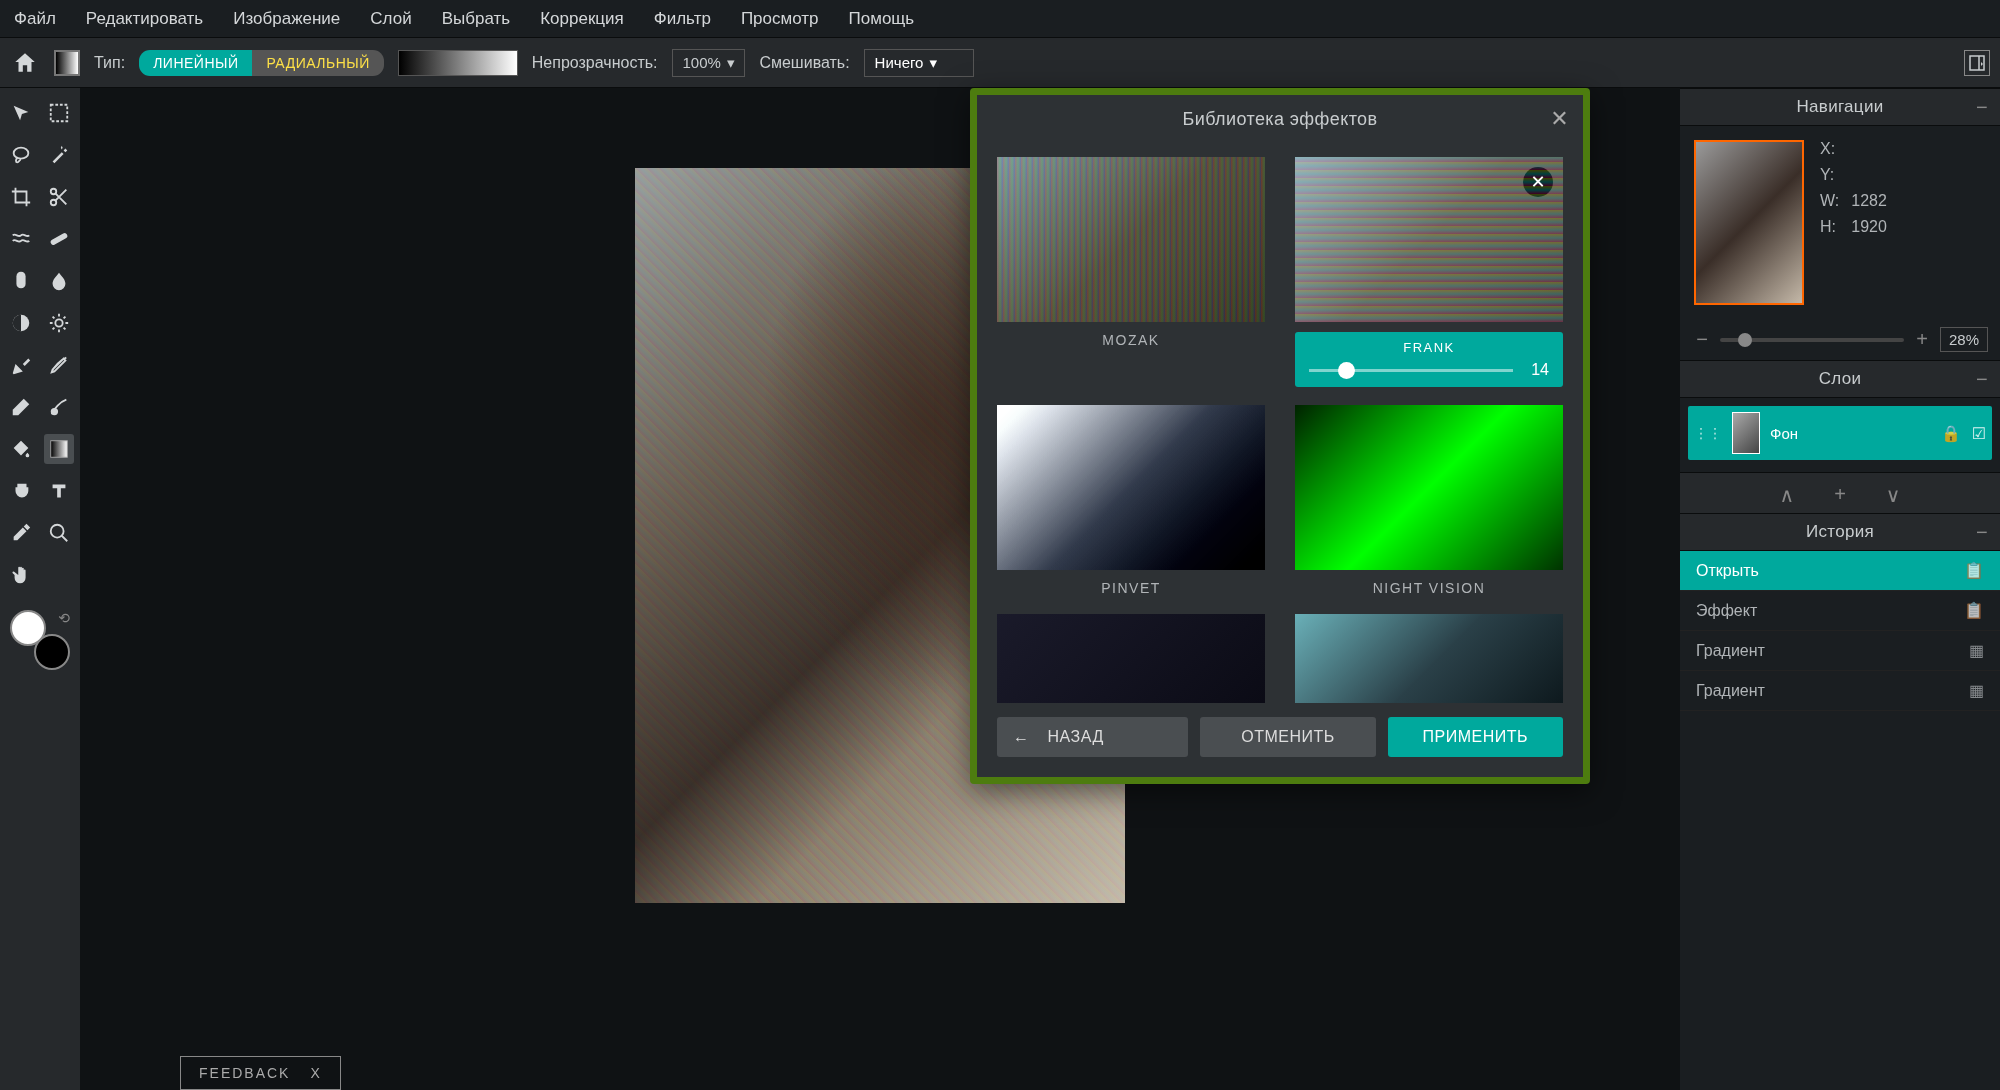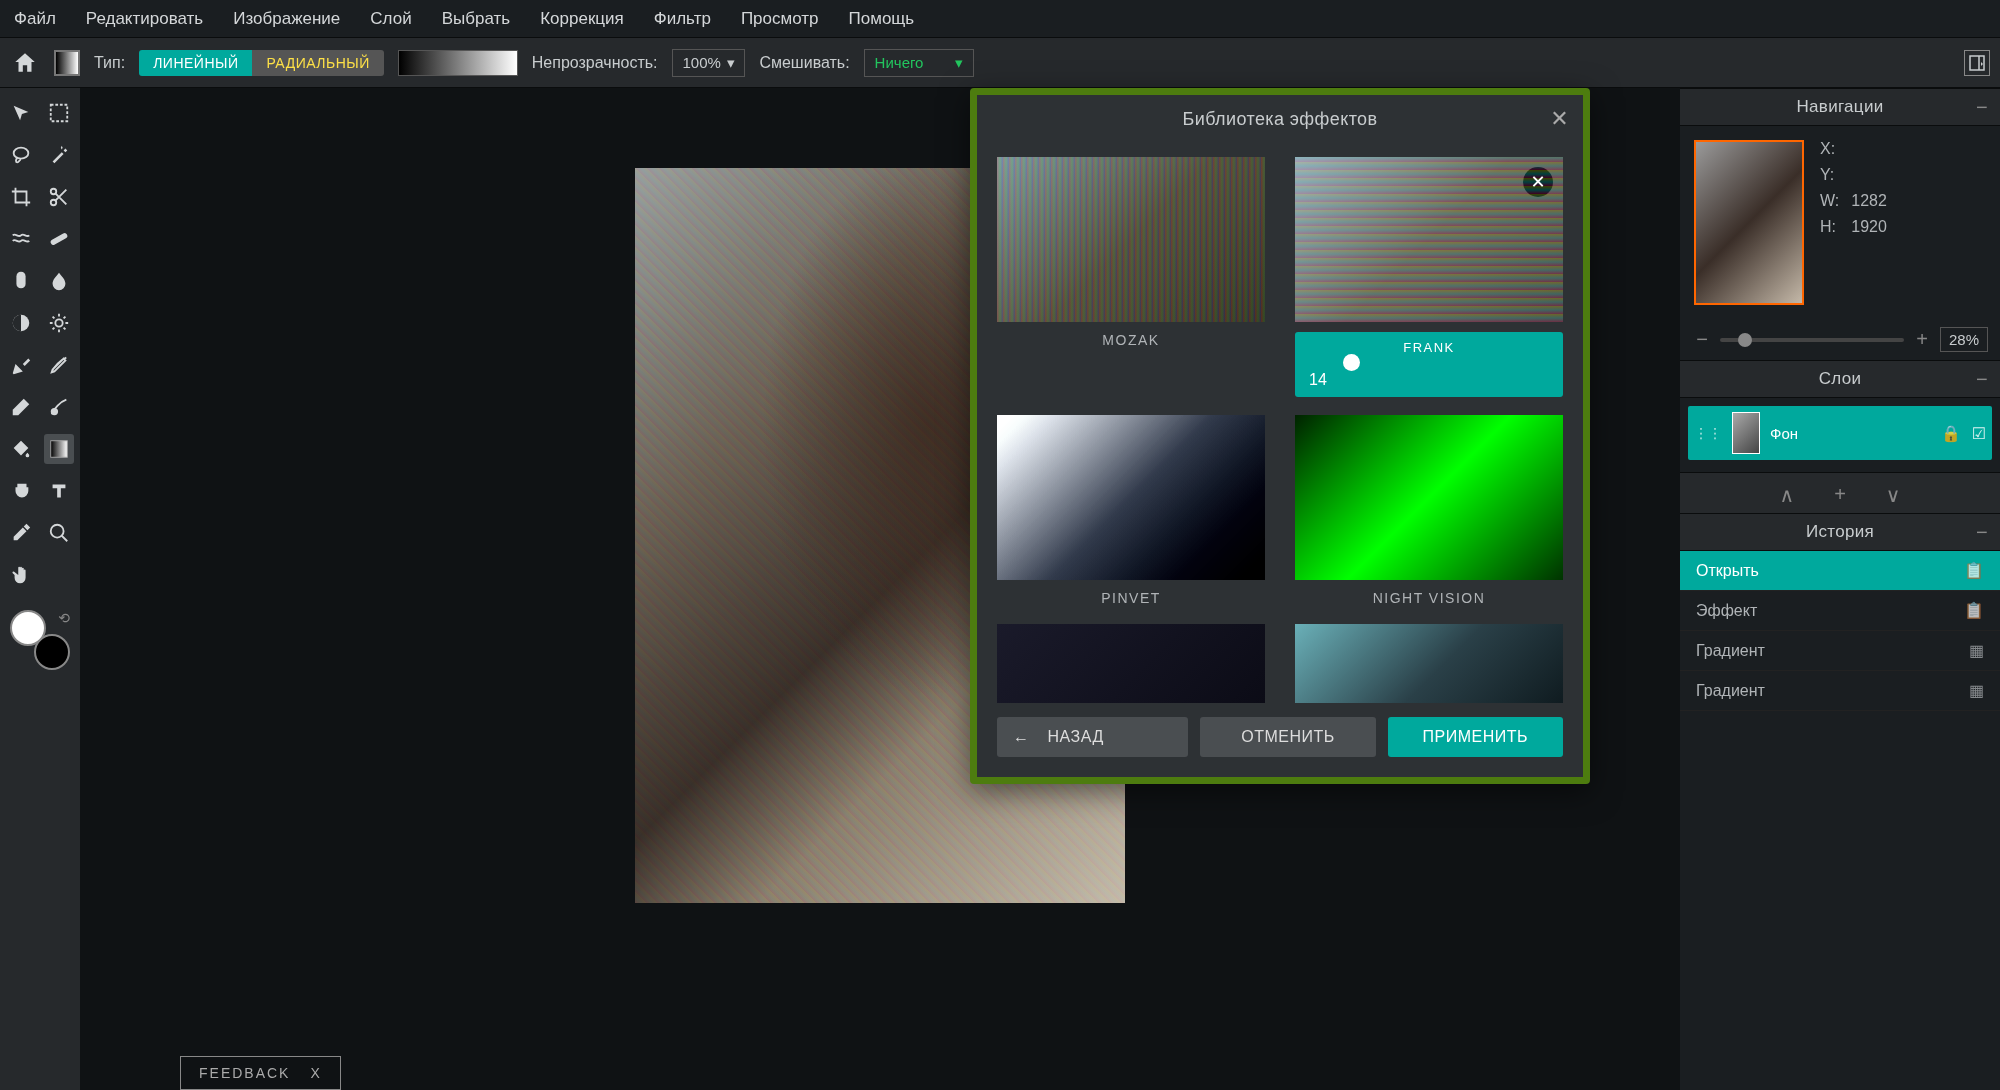--- a/index.html
+++ b/index.html
@@ -6,27 +6,27 @@
 body { background:#0f1214; color:#c8ccce; width:2000px; height:1090px; overflow:hidden; position:relative; }
 
 
 .menubar { height:38px; background:#1a1e21; display:flex; align-items:center; padding:0 14px; gap:30px; font-size:17px; border-bottom:1px solid #0a0c0d; }
 .menubar span { cursor:pointer; color:#d4d7d9; }
 
 
 .optbar { height:50px; background:#26292c; display:flex; align-items:center; padding:0 10px; gap:14px; font-size:16px; border-bottom:1px solid #0a0c0d; }
 .home-icon { width:26px; height:26px; color:#d4d7d9; }
 .grad-thumb { width:26px; height:26px; border:2px solid #777; background:linear-gradient(to right,#000,#fff); }
-.type-pill { display:flex; border-radius:3px; overflow:hidden; }
+.type-pill { display:flex; border-radius:11px; overflow:hidden; }
 .type-pill div { padding:5px 14px; font-size:14px; letter-spacing:0.5px; }
 .type-pill .active { background:#00a99d; color:#fff; }
 .type-pill .inactive { background:#555; color:#fde047; }
 .grad-preview { width:120px; height:26px; border:1px solid #555; background:linear-gradient(to right,#000,#fff); }
 .opacity-box, .blend-box { border:1px solid #555; padding:4px 10px; display:flex; align-items:center; gap:6px; font-size:15px; }
-.blend-box { min-width:110px; justify-content:space-between; color:#22c55e; }
+.blend-box { min-width:110px; color:#ffffff; }
 .toggle-panels { margin-left:auto; width:26px; height:26px; border:1px solid #888; display:flex; align-items:center; justify-content:center; }
 
 
 .toolbar { position:absolute; left:0; top:88px; width:80px; background:#26292c; height:calc(100% - 88px); padding-top:10px; }
 .toolrow { display:flex; justify-content:center; gap:8px; margin-bottom:12px; }
 .tool { width:30px; height:30px; display:flex; align-items:center; justify-content:center; color:#d4d7d9; cursor:pointer; }
 .tool.selected { background:#4a4e51; border-radius:3px; }
 .color-swatches { position:relative; width:60px; height:60px; margin:20px auto; }
 .color-swatches .fg { position:absolute; width:36px; height:36px; border-radius:50%; background:#fff; border:2px solid #888; z-index:2; top:0; left:0; }
 .color-swatches .bg { position:absolute; width:36px; height:36px; border-radius:50%; background:#000; border:2px solid #888; z-index:1; bottom:0; right:0; }
@@ -77,21 +77,21 @@
 .eff-img.frank { background:linear-gradient(135deg,#8b9aa8,#5a4a42,#3a2e28); }
 .eff-img.frank::after { content:""; position:absolute; inset:0; background:repeating-linear-gradient(0deg,rgba(255,0,128,0.25) 0,rgba(0,255,255,0.25) 4px,rgba(255,255,0,0.25) 8px); mix-blend-mode:screen; }
 .eff-img.pinvet { background:linear-gradient(135deg,#d0d8e0,#4a5a7a,#1a2030); filter:contrast(1.8) saturate(0.3); }
 .eff-img.night { background:linear-gradient(135deg,#002200,#00ff00,#003300); }
 .eff-img.dark1 { background:linear-gradient(135deg,#1a1a2a,#0a0a14); }
 .eff-img.dark2 { background:linear-gradient(135deg,#6ab0b8,#2a4048,#0a1418); }
 .eff-label { font-size:14px; letter-spacing:1.5px; color:#b0b4b7; }
 .eff.selected .eff-img { outline:none; }
 .eff.selected .eff-slidebar { background:#00a99d; width:100%; padding:8px 14px; border-radius:3px; display:flex; flex-direction:column; gap:6px; }
 .eff-slidebar .lbl { text-align:center; font-size:13px; letter-spacing:1.5px; color:#fff; }
-.eff-slidebar .row { display:flex; gap:10px;flex-direction:column; }
+.eff-slidebar .row { display:flex; align-items:center; gap:18px; }
 .eff-slidebar .track { flex:1; height:3px; background:rgba(255,255,255,0.5); position:relative; }
 .eff-slidebar .track .kn { position:absolute; left:14%; top:-7px; width:17px; height:17px; border-radius:50%; background:#fff; }
 .eff-slidebar .val { color:#fff; font-size:16px; }
 .eff-close-badge { position:absolute; top:10px; right:10px; width:30px; height:30px; border-radius:50%; background:#000; color:#fff; display:flex; align-items:center; justify-content:center; font-size:18px; cursor:pointer; }
 .eff-img.partial { height:110px; }
 
 .modal-foot { display:flex; gap:12px; padding:14px 20px 20px 20px; }
 .mbtn { flex:1; height:40px; border-radius:3px; display:flex; align-items:center; justify-content:center; font-size:16px; letter-spacing:0.5px; cursor:pointer; }
 .mbtn.back { background:#4a4e51; color:#ddd; gap:18px; justify-content:flex-start; padding-left:16px; }
 .mbtn.cancel { background:#4a4e51; color:#ddd; }

